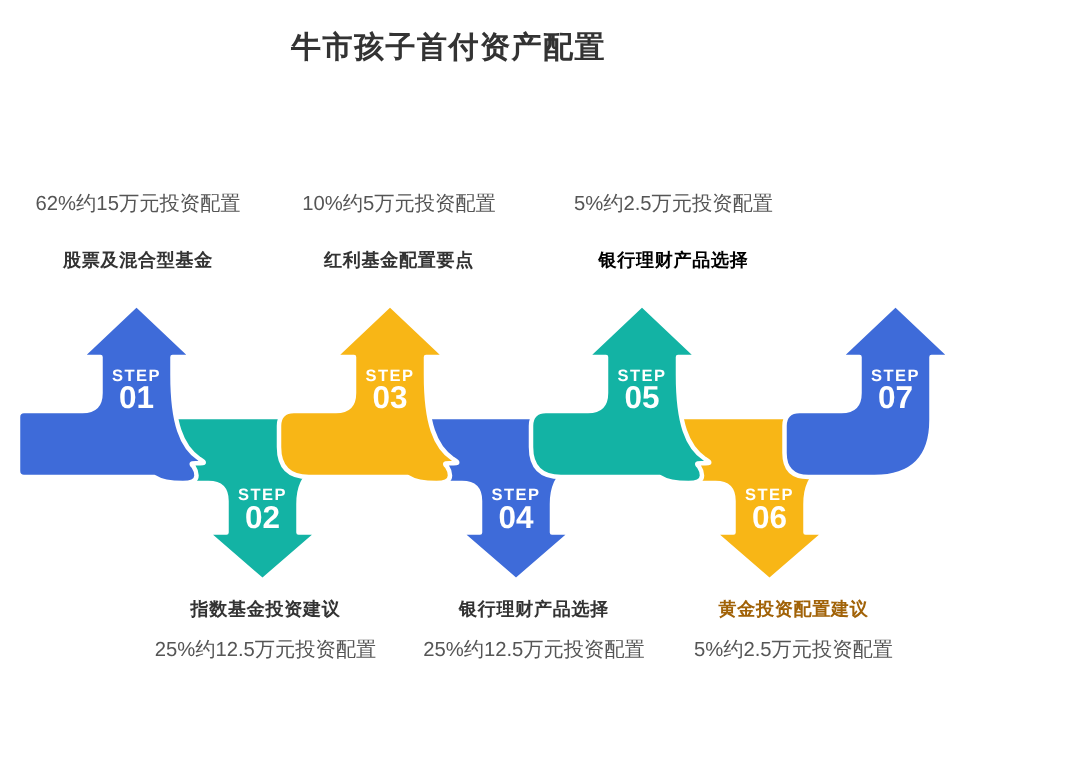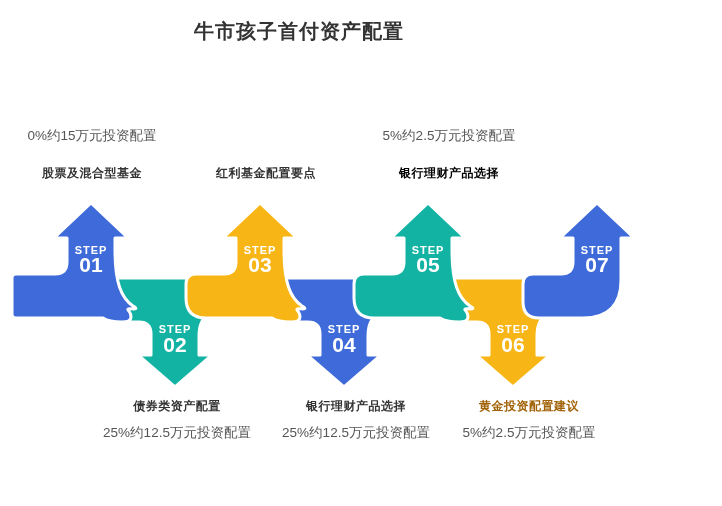--- a/index.html
+++ b/index.html
@@ -40,24 +40,25 @@
       <text x="344" y="333" class="step-word" fill="#FFFFFF">STEP</text>
       <text x="344" y="352" class="step-num" fill="#FFFFFF">04</text>
       <text x="428" y="254" class="step-word" fill="#FFFFFF">STEP</text>
       <text x="428" y="272" class="step-num" fill="#FFFFFF">05</text>
       <text x="513" y="333" class="step-word" fill="#FFFFFF">STEP</text>
       <text x="513" y="352" class="step-num" fill="#FFFFFF">06</text>
       <text x="597" y="254" class="step-word" fill="#FFFFFF">STEP</text>
       <text x="597" y="272" class="step-num" fill="#FFFFFF">07</text>
     </svg>
   <div id="labels">
-      <div class="lbl lbl-muted" style="left: 92px; top: 127px; color: rgb(85, 85, 85);">0%约15万元投资配置</div>
+      <div class="lbl lbl-muted" style="left: 92px; top: 127px; color: rgb(85, 85, 85);">62%约15万元投资配置</div>
       <div class="lbl lbl-strong" style="left: 92px; top: 165px; color: rgb(51, 51, 51);">股票及混合型基金</div>
-      <div class="lbl lbl-strong" style="left: 177px; top: 398px; color: rgb(51, 51, 51);">债券类资产配置</div>
+      <div class="lbl lbl-strong" style="left: 177px; top: 398px; color: rgb(51, 51, 51);">指数基金投资建议</div>
       <div class="lbl lbl-muted" style="left: 177px; top: 424px; color: rgb(85, 85, 85);">25%约12.5万元投资配置</div>
+      <div class="lbl lbl-muted" style="left: 266px; top: 127px; color: rgb(85, 85, 85);">10%约5万元投资配置</div>
       <div class="lbl lbl-strong" style="left: 266px; top: 165px; color: rgb(51, 51, 51);">红利基金配置要点</div>
       <div class="lbl lbl-strong" style="left: 356px; top: 398px; color: rgb(51, 51, 51);">银行理财产品选择</div>
       <div class="lbl lbl-muted" style="left: 356px; top: 424px; color: rgb(85, 85, 85);">25%约12.5万元投资配置</div>
       <div class="lbl lbl-muted" style="left: 449px; top: 127px; color: rgb(85, 85, 85);">5%约2.5万元投资配置</div>
       <div class="lbl lbl-strong" style="left: 449px; top: 165px; color: #000000;">银行理财产品选择</div>
       <div class="lbl lbl-strong" style="left: 529px; top: 398px; color: #a16207;">黄金投资配置建议</div>
       <div class="lbl lbl-muted" style="left: 529px; top: 424px; color: rgb(85, 85, 85);">5%约2.5万元投资配置</div>
     </div>
 </div>
 

